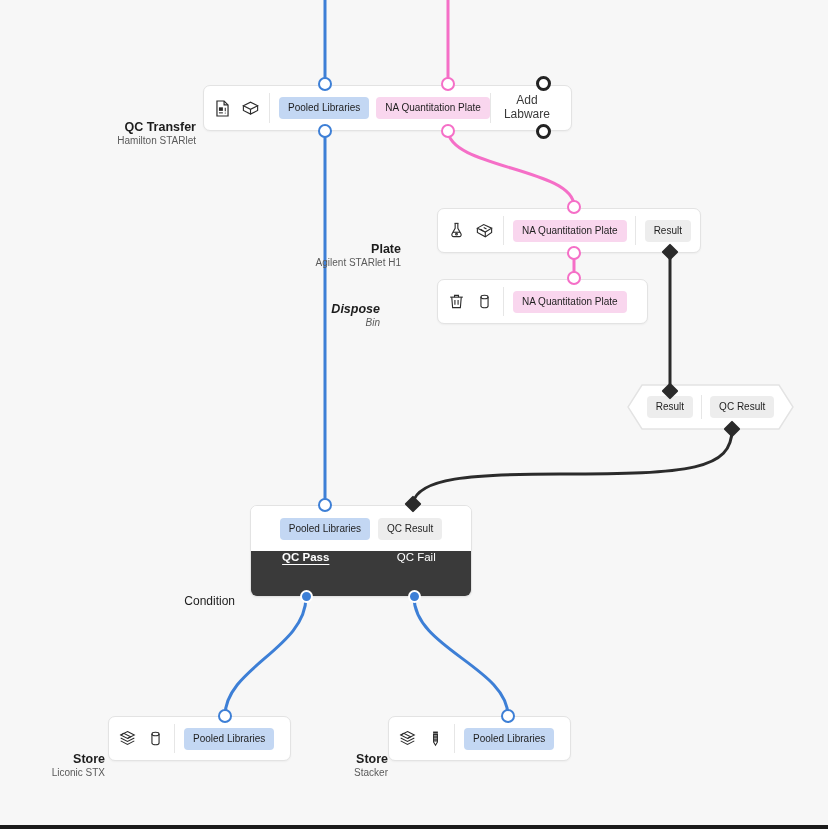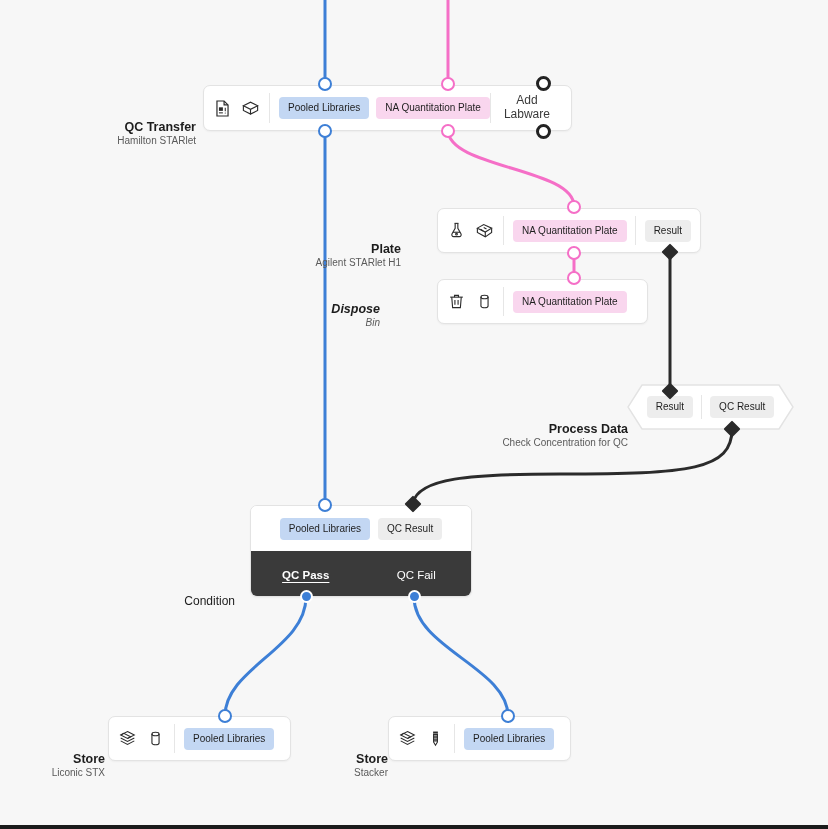--- a/index.html
+++ b/index.html
@@ -157,21 +157,21 @@
   .cond-top {
     display: flex;
     align-items: center;
     justify-content: center;
     gap: 8px;
     height: 45px;
     background: #ffffff;
   }
   .cond-bottom {
     display: flex;
-    align-items: center;
+    align-items: flex-start;
     height: 47px;
     background: #3a3a3a;
   }
   .cond-branch {
     flex: 1 1 0;
     display: flex;
     align-items: center;
     justify-content: center;
     font-size: 11.5px;
     color: #ffffff;
@@ -332,24 +332,20 @@
         </svg>
       </div>
       <div class="vdiv"></div>
       <div class="chips">
         <span class="chip pink">NA Quantitation Plate</span>
       </div>
     </div>
   </div>
   <div class="port pink" style="left:567px; top:271px; width:14px; height:14px;"></div>
 
-  <div class="node-label" style="right:200px; top:394px; width:230px;">
-    <span class="lbl-title">Process Data</span>
-    <span class="lbl-sub">Check Concentration for QC</span>
-  </div>
 
   <div class="hexnode" style="left:627px; top:384px; width:167px; height:46px;">
     <svg class="hexbg" viewBox="0 0 167 46" preserveAspectRatio="none">
       <path d="M15,1 H152 L166,23 L152,45 H15 L1,23 Z" fill="#ffffff" stroke="#e3e3e3" stroke-width="1.4"></path>
     </svg>
     <div class="hexcontent">
       <span class="chip grey">Result</span>
       <span class="vdiv" style="height:24px; align-self:center;"></span>
       <span class="chip grey">QC Result</span>
     </div>

